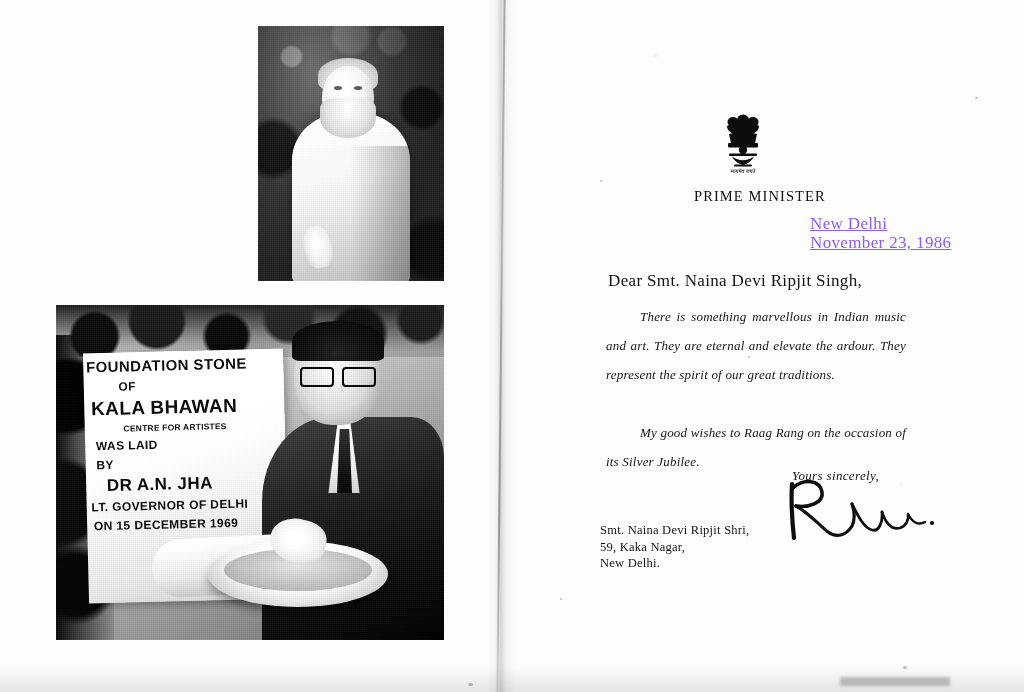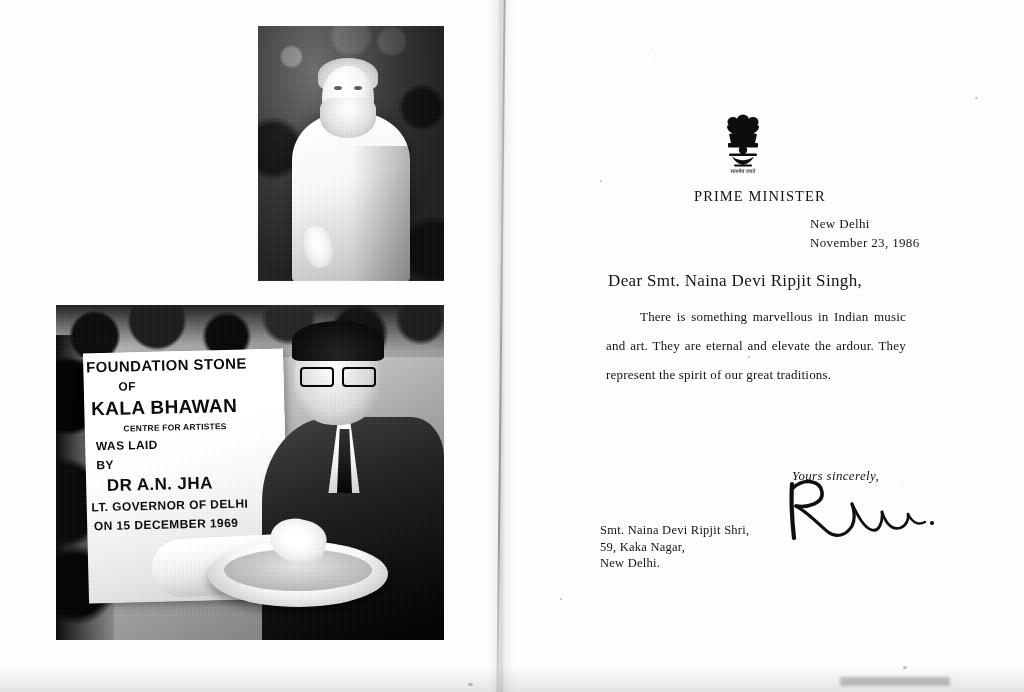--- a/index.html
+++ b/index.html
@@ -377,44 +377,46 @@
     font-family: "Liberation Serif", serif;
     font-size: 14.5px;
     letter-spacing: 1.1px;
     color: #111;
   }
 
   .place-date {
     position: absolute;
     left: 810px;
     top: 214px;
-    font-size: 13px;
+    font-size: 17px;
     line-height: 19px;
-    color: #0f172a;
+    color: #8b5cf6;
     letter-spacing: 0.35px;
+    text-decoration: underline;
   }
 
   .salutation {
     position: absolute;
     left: 608px;
     top: 271px;
     font-size: 17px;
     letter-spacing: 0.35px;
     color: #141414;
   }
 
   .body-text {
     position: absolute;
     left: 606px;
     top: 302px;
     width: 300px;
     font-size: 13px;
     line-height: 29px;
     color: #141414;
     letter-spacing: 0.2px;
+    font-style: italic;
   }
   .body-text p { margin: 0 0 0 0; }
   .body-text p.indent { text-indent: 34px; }
   .body-text .just { text-align: justify; }
   .para-gap { height: 29px; }
 
   .closing {
     position: absolute;
     left: 792px;
     top: 468px;
@@ -543,20 +545,21 @@
 <div class="place-date">
   <div>New Delhi</div>
   <div>November 23, 1986</div>
 </div>
 
 <div class="salutation">Dear Smt. Naina Devi Ripjit Singh,</div>
 
 <div class="body-text">
   <p class="indent just">There is something marvellous in Indian music and art. They are eternal and elevate the ardour. They represent the spirit of our great traditions.</p>
   <div class="para-gap"></div>
+  <p class="indent just">My good wishes to Raag Rang on the occasion of its Silver Jubilee.</p>
 </div>
 
 <div class="closing">Yours   sincerely,</div>
 
 <div class="signature">
   <svg width="160" height="80" viewBox="0 0 160 80" xmlns="http://www.w3.org/2000/svg">
     <g fill="none" stroke="#0f0f0f" stroke-linecap="round" stroke-linejoin="round">
       <path d="M10 14 C9 30 10 50 12 68" stroke-width="4.2"></path>
       <path d="M11 18 C22 8 38 10 40 22 C42 33 26 38 14 36" stroke-width="3.6"></path>
       <path d="M14 36 C28 44 38 56 46 62 C54 68 64 66 70 56 C74 48 72 40 70 34" stroke-width="3.2"></path>

